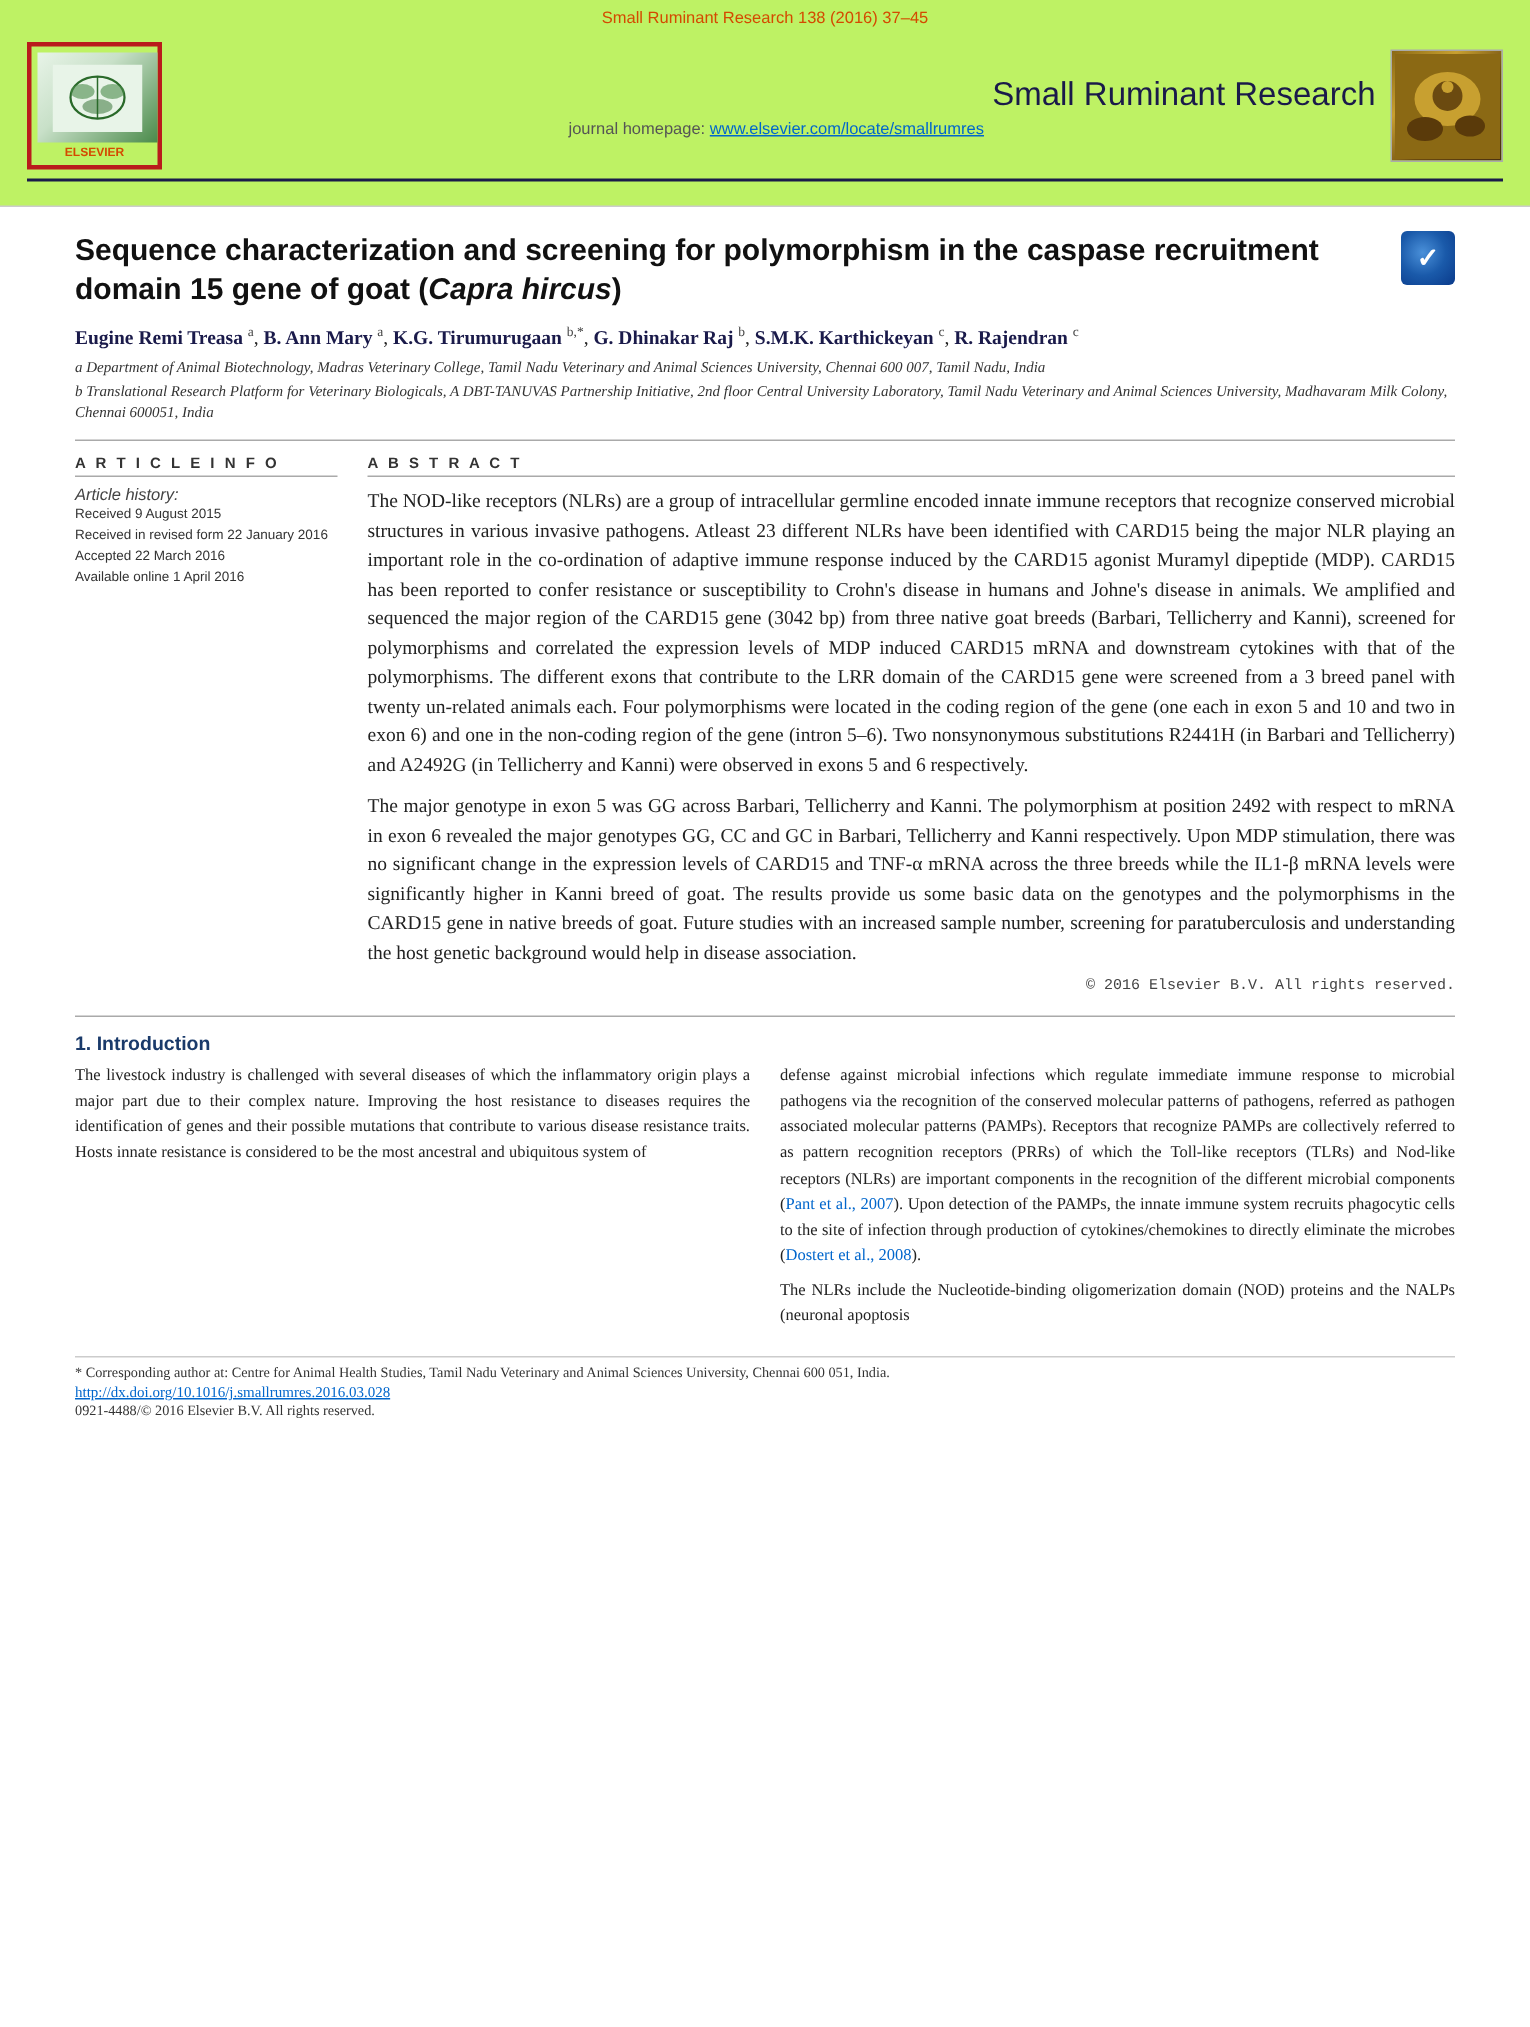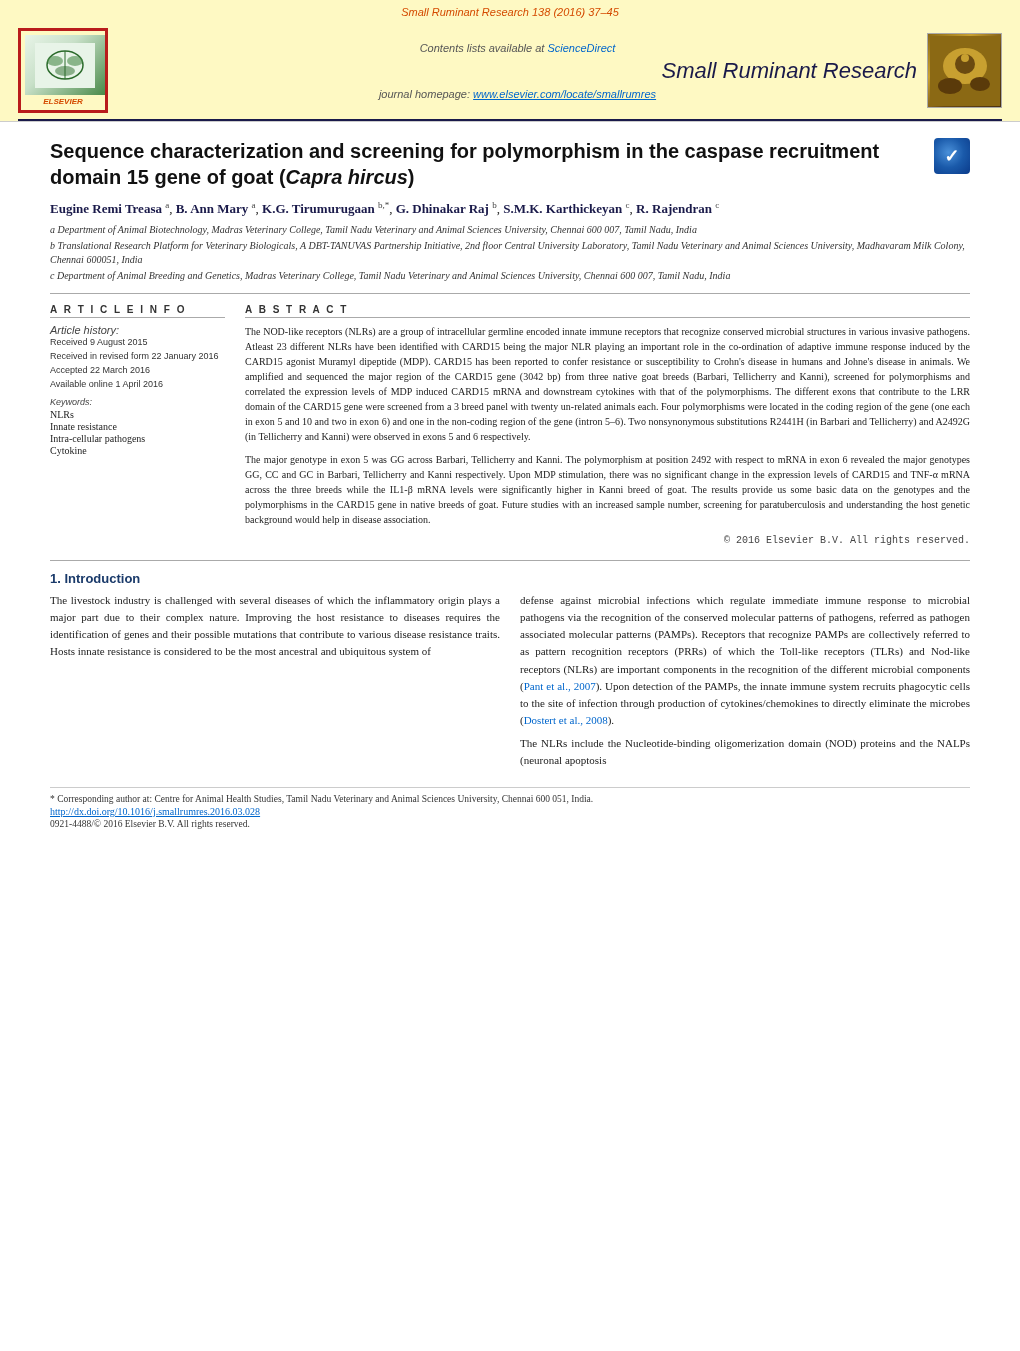--- a/index.html
+++ b/index.html
@@ -7,24 +7,23 @@
       width: 1020px;
       min-height: 1351px;
       background: #fff;
       font-family: 'Times New Roman', Times, serif;
       font-size: 13px;
       color: #222;
     }
 
     
     .top-bar {
-      background: #fef9c3;
+      background: #bef264;
       border-bottom: 1px solid #ccc;
-      padding: 6px 0 0 0;
-      font-style: italic;
+      padding: 6px 0 16px 0;
     }
     .journal-label {
       text-align: center;
       font-size: 11px;
       color: #d44a00;
       font-family: Arial, sans-serif;
       margin-bottom: 4px;
     }
     .header-row {
       display: flex;
@@ -237,21 +236,21 @@
     }
     .keyword-item {
       font-size: 10px;
       color: #222;
       display: block;
       margin-bottom: 1px;
     }
 
     
     .abstract-text {
-      font-size: 10px;
+      font-size: 13px;
       line-height: 1.5;
       color: #222;
       margin-bottom: 8px;
       text-align: justify;
     }
 
     .copyright-line {
       font-size: 10px;
       color: #444;
       text-align: right;
@@ -329,24 +328,20 @@
             <ellipse cx="20" cy="18" rx="8" ry="5" fill="#4a8a4a" opacity="0.6"></ellipse>
             <ellipse cx="40" cy="18" rx="8" ry="5" fill="#4a8a4a" opacity="0.6"></ellipse>
             <ellipse cx="30" cy="28" rx="10" ry="5" fill="#2a6a2a" opacity="0.5"></ellipse>
           </svg>
         </div>
         <div class="elsevier-logo-text">ELSEVIER</div>
       </div>
     </div>
 
     <div class="header-center">
-      <div class="contents-available">
-        <span>Contents lists available at</span>
-        <a class="sciencedirect-link" href="#">ScienceDirect</a>
-      </div>
       <div class="journal-title-header">Small Ruminant Research</div>
       <div class="journal-homepage">
         <span>journal homepage:</span>
         <a href="#">www.elsevier.com/locate/smallrumres</a>
       </div>
     </div>
 
     <div class="journal-thumb">
       <div class="journal-thumb-img">
         <svg width="70" height="70" viewBox="0 0 70 70">
@@ -379,43 +374,35 @@
     <span class="author-link">B. Ann Mary</span> <sup>a</sup>,
     <span class="author-link">K.G. Tirumurugaan</span> <sup>b,*</sup>,
     <span class="author-link">G. Dhinakar Raj</span> <sup>b</sup>,
     <span class="author-link">S.M.K. Karthickeyan</span> <sup>c</sup>,
     <span class="author-link">R. Rajendran</span> <sup>c</sup>
   </div>
 
   <div class="affiliations">
     <p>a Department of Animal Biotechnology, Madras Veterinary College, Tamil Nadu Veterinary and Animal Sciences University, Chennai 600 007, Tamil Nadu, India</p>
     <p>b Translational Research Platform for Veterinary Biologicals, A DBT-TANUVAS Partnership Initiative, 2nd floor Central University Laboratory, Tamil Nadu Veterinary and Animal Sciences University, Madhavaram Milk Colony, Chennai 600051, India</p>
-    <p>c Department of Animal Breeding and Genetics, Madras Veterinary College, Tamil Nadu Veterinary and Animal Sciences University, Chennai 600 007, Tamil Nadu, India</p>
   </div>
 
   <hr class="section-divider">
 
   <div class="two-col">
 
     <div class="article-info-col">
       <div class="col-header">A R T I C L E   I N F O</div>
 
       <div class="info-label">Article history:</div>
       <div class="info-date">Received 9 August 2015</div>
       <div class="info-date">Received in revised form 22 January 2016</div>
       <div class="info-date">Accepted 22 March 2016</div>
       <div class="info-date">Available online 1 April 2016</div>
 
-      <div class="keywords-section">
-        <div class="keywords-label">Keywords:</div>
-        <span class="keyword-item">NLRs</span>
-        <span class="keyword-item">Innate resistance</span>
-        <span class="keyword-item">Intra-cellular pathogens</span>
-        <span class="keyword-item">Cytokine</span>
-      </div>
     </div>
 
     <div class="abstract-col">
       <div class="col-header">A B S T R A C T</div>
       <p class="abstract-text">The NOD-like receptors (NLRs) are a group of intracellular germline encoded innate immune receptors that recognize conserved microbial structures in various invasive pathogens. Atleast 23 different NLRs have been identified with CARD15 being the major NLR playing an important role in the co-ordination of adaptive immune response induced by the CARD15 agonist Muramyl dipeptide (MDP). CARD15 has been reported to confer resistance or susceptibility to Crohn's disease in humans and Johne's disease in animals. We amplified and sequenced the major region of the CARD15 gene (3042 bp) from three native goat breeds (Barbari, Tellicherry and Kanni), screened for polymorphisms and correlated the expression levels of MDP induced CARD15 mRNA and downstream cytokines with that of the polymorphisms. The different exons that contribute to the LRR domain of the CARD15 gene were screened from a 3 breed panel with twenty un-related animals each. Four polymorphisms were located in the coding region of the gene (one each in exon 5 and 10 and two in exon 6) and one in the non-coding region of the gene (intron 5–6). Two nonsynonymous substitutions R2441H (in Barbari and Tellicherry) and A2492G (in Tellicherry and Kanni) were observed in exons 5 and 6 respectively.</p>
       <p class="abstract-text">The major genotype in exon 5 was GG across Barbari, Tellicherry and Kanni. The polymorphism at position 2492 with respect to mRNA in exon 6 revealed the major genotypes GG, CC and GC in Barbari, Tellicherry and Kanni respectively. Upon MDP stimulation, there was no significant change in the expression levels of CARD15 and TNF-α mRNA across the three breeds while the IL1-β mRNA levels were significantly higher in Kanni breed of goat. The results provide us some basic data on the genotypes and the polymorphisms in the CARD15 gene in native breeds of goat. Future studies with an increased sample number, screening for paratuberculosis and understanding the host genetic background would help in disease association.</p>
       <div class="copyright-line">© 2016 Elsevier B.V. All rights reserved.</div>
     </div>
   </div>
 

